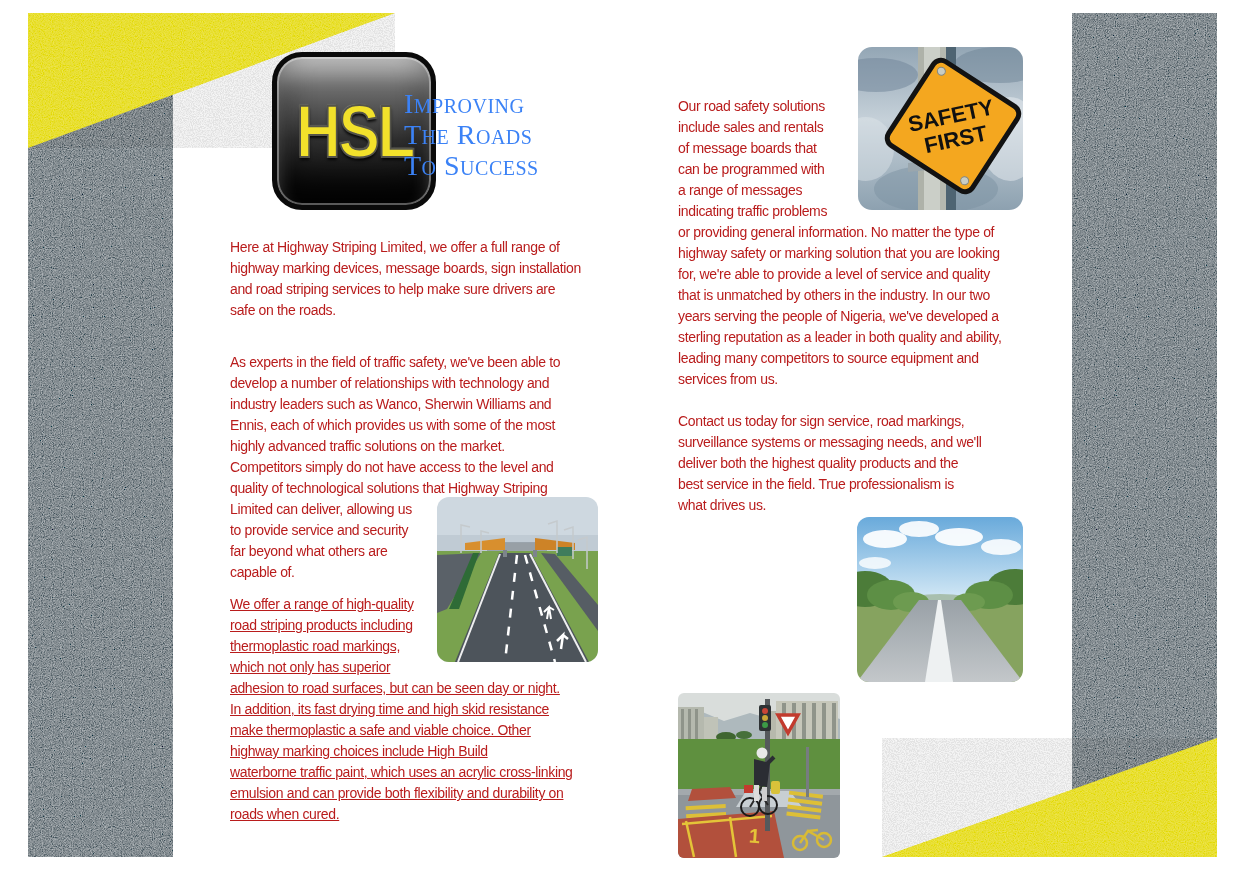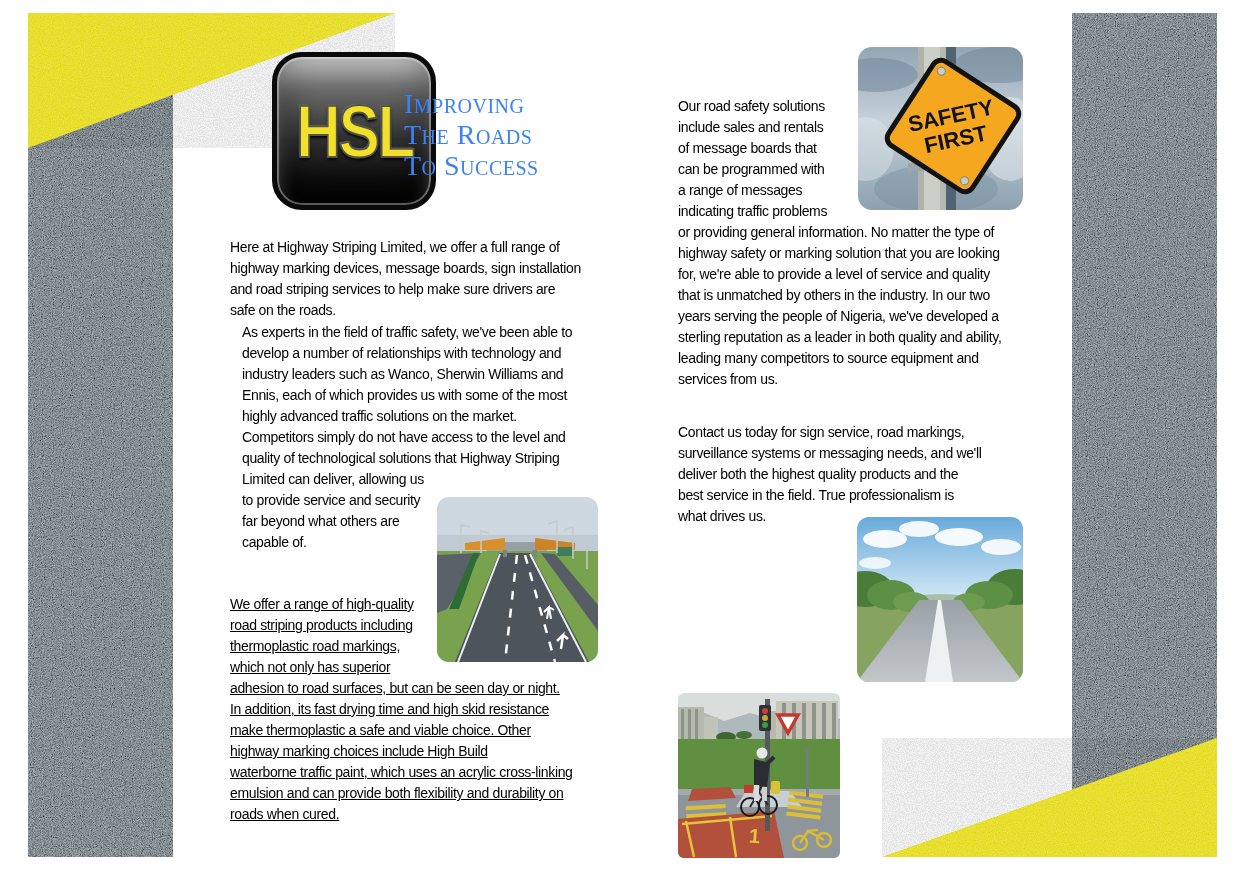--- a/index.html
+++ b/index.html
@@ -4,21 +4,21 @@
 <style>
   * { margin:0; padding:0; box-sizing:border-box; }
   html,body { width:1242px; height:878px; }
   body { background:#ffffff; font-family:"Liberation Sans",sans-serif; position:relative; overflow:hidden; }
   .abs { position:absolute; }
   .page { position:absolute; left:0; top:0; width:1242px; height:878px; background:#fff; }
 
   .bodytext {
     position:absolute;
     font-size:14px; line-height:21px; letter-spacing:-0.35px;
-    color:#000000; white-space:pre-line;
+    color:#b91c1c; white-space:pre-line;
   }
 
   .heading {
     position:absolute; left:404px; top:88px; width:250px;
     font-family:"Liberation Serif",serif; font-variant:small-caps;
     font-size:28px; line-height:31px; letter-spacing:0.5px;
     color:#3b82f6; white-space:pre-line;
   }
 
   .logo {
@@ -89,21 +89,21 @@
   </div>
 
   <div class="heading">Improving
 The Roads
 To Success</div>
 
   <div class="bodytext" style="left:230px; top:237px; width:400px;">Here at Highway Striping Limited, we offer a full range of
 highway marking devices, message boards, sign installation
 and road striping services to help make sure drivers are
 safe on the roads.</div>
-  <div class="bodytext" style="left:230px; top:322px; width:400px;margin-left:12px;">As experts in the field of traffic safety, we've been able to
+  <div class="bodytext" style="left:230px; top:352px; width:400px;">As experts in the field of traffic safety, we've been able to
 develop a number of relationships with technology and
 industry leaders such as Wanco, Sherwin Williams and
 Ennis, each of which provides us with some of the most
 highly advanced traffic solutions on the market.
 Competitors simply do not have access to the level and
 quality of technological solutions that Highway Striping
 Limited can deliver, allowing us
 to provide service and security
 far beyond what others are
 capable of.</div>
@@ -126,21 +126,21 @@
 a range of messages
 indicating traffic problems
 or providing general information. No matter the type of
 highway safety or marking solution that you are looking
 for, we're able to provide a level of service and quality
 that is unmatched by others in the industry. In our two
 years serving the people of Nigeria, we've developed a
 sterling reputation as a leader in both quality and ability,
 leading many competitors to source equipment and
 services from us.</div>
-  <div class="bodytext" style="left:678px; top:411px; width:400px;margin-top:11px;">Contact us today for sign service, road markings,
+  <div class="bodytext" style="left:678px; top:411px; width:400px;">Contact us today for sign service, road markings,
 surveillance systems or messaging needs, and we'll
 deliver both the highest quality products and the
 best service in the field. True professionalism is
 what drives us.</div>
 
   <svg class="photo" style="left:858px;top:47px;border-radius:14px" width="165" height="163" viewBox="0 0 165 163">
     <defs>
       <linearGradient id="skySign" x1="0" y1="0" x2="0" y2="1">
         <stop offset="0" stop-color="#93a6b5"></stop>
           <stop offset="0.45" stop-color="#c6d1d9"></stop>

